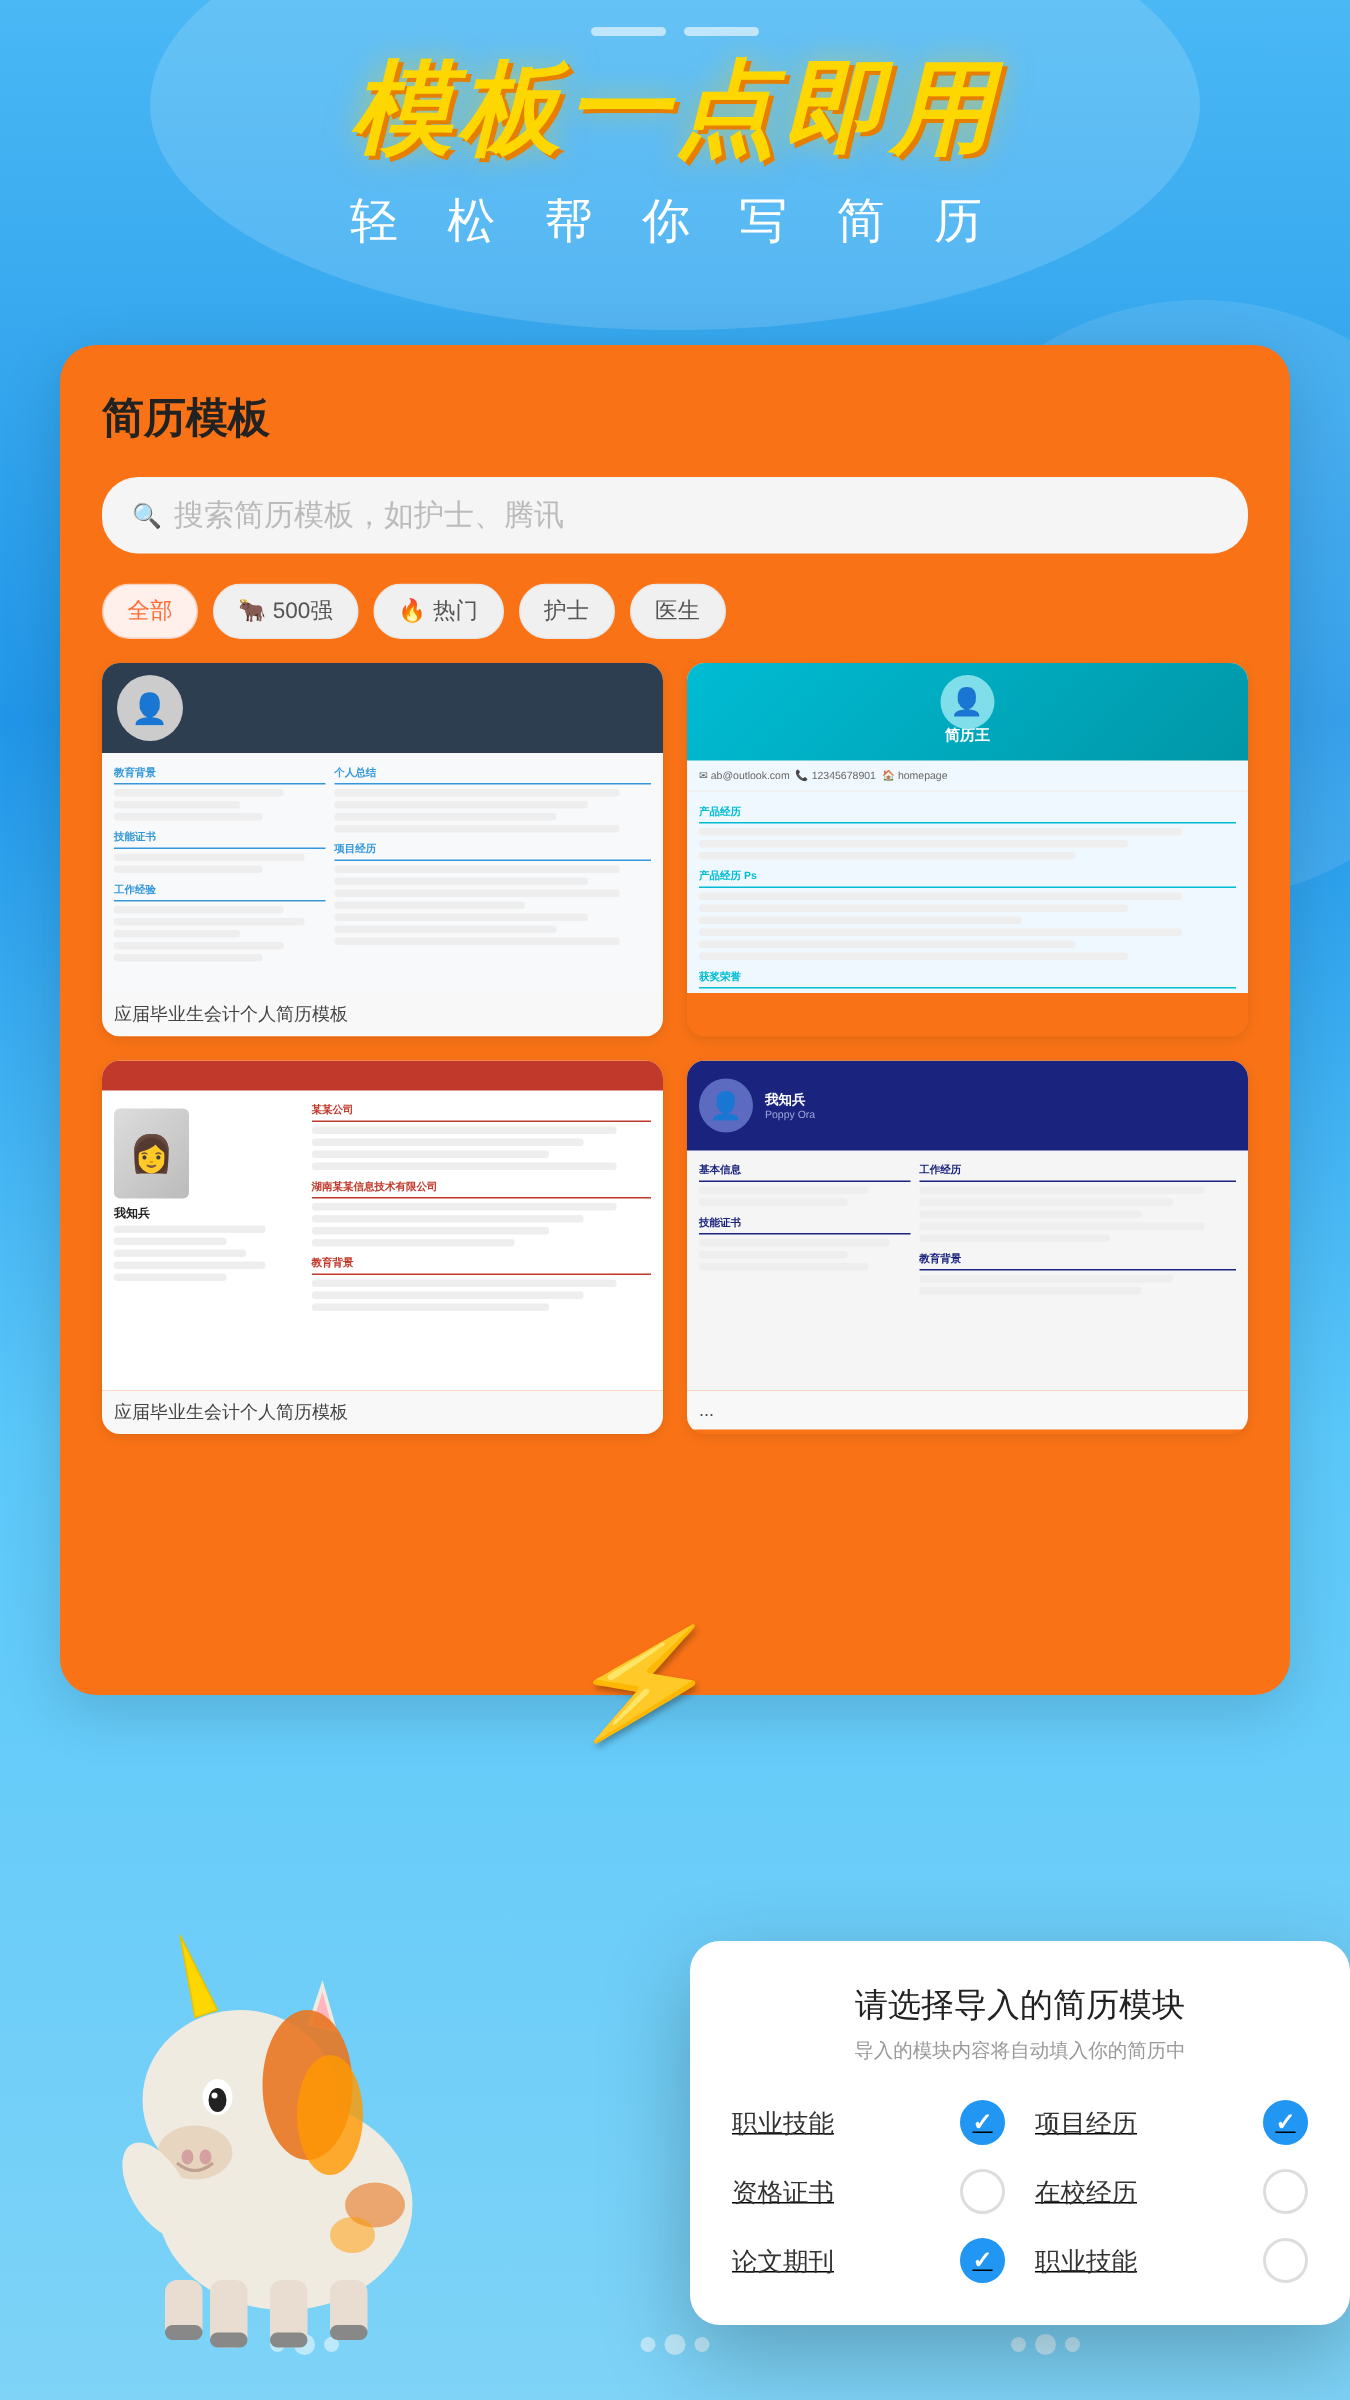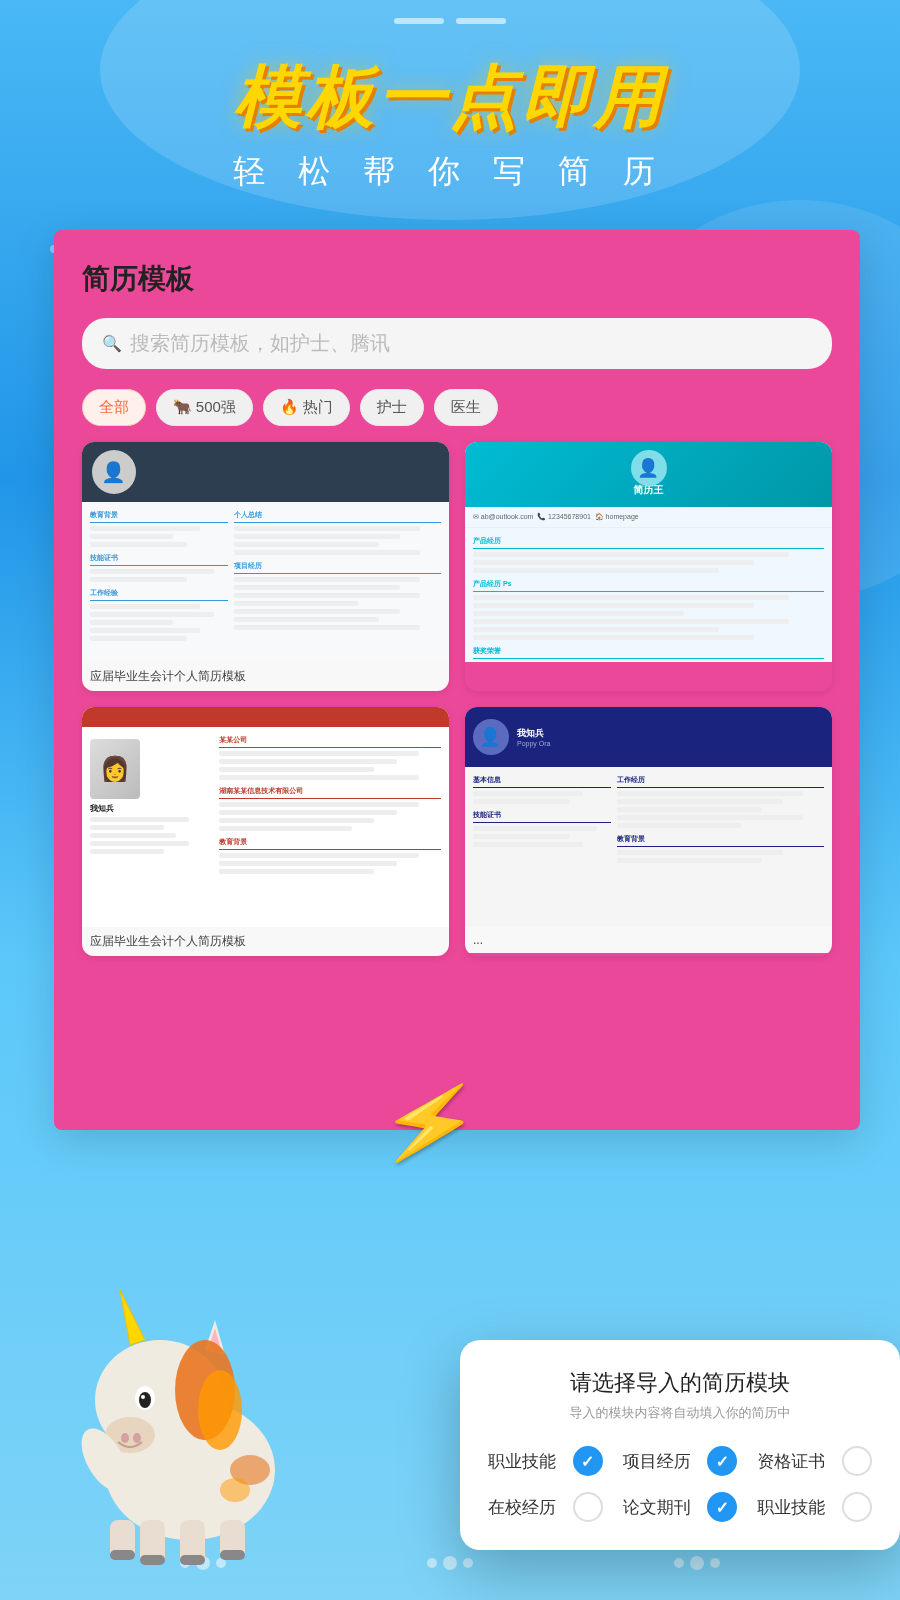--- a/index.html
+++ b/index.html
@@ -46,21 +46,21 @@
     }
     .top-bar {
       width: 50px; height: 6px;
       background: rgba(255,255,255,0.6);
       border-radius: 3px;
     }
 
     
     .hero-section {
       position: absolute;
-      top: 59px;
+      top: 35px;
       left: 0; right: 0;
       text-align: center;
     }
     .hero-title {
       font-size: 68px;
       font-weight: 900;
       color: #FFD700;
       text-shadow: 3px 3px 0px #e67e00, 0 0 20px rgba(255,200,0,0.5);
       letter-spacing: 4px;
       line-height: 1.1;
@@ -74,26 +74,25 @@
       font-weight: 400;
       text-align: center;
     }
 
     
     .main-card {
       position: absolute;
       top: 230px;
       left: 40px;
       right: 40px;
-      background: #ec4899;
-      border-radius: 8px;
+      background: #f97316;
+      border-radius: 24px;
       padding: 30px 28px;
       box-shadow: 0 10px 40px rgba(0,0,0,0.15);
       min-height: 900px;
-      margin-left: 14px;
     }
 
     .card-title {
       font-size: 28px;
       font-weight: 700;
       color: #222;
       margin-bottom: 20px;
     }
 
     
@@ -295,22 +294,23 @@
     }
     .dialog-subtitle {
       font-size: 13px;
       color: #999;
       text-align: center;
       margin-bottom: 24px;
     }
 
     .checkbox-grid {
       display: grid;
-      grid-template-columns: 1fr 1fr 1fr;
+      grid-template-columns: 1fr 1fr;
       gap: 16px 20px;
+      text-decoration: underline;
     }
     .checkbox-row {
       display: flex;
       align-items: center;
       justify-content: space-between;
     }
     .checkbox-label {
       font-size: 17px;
       color: #333;
     }

